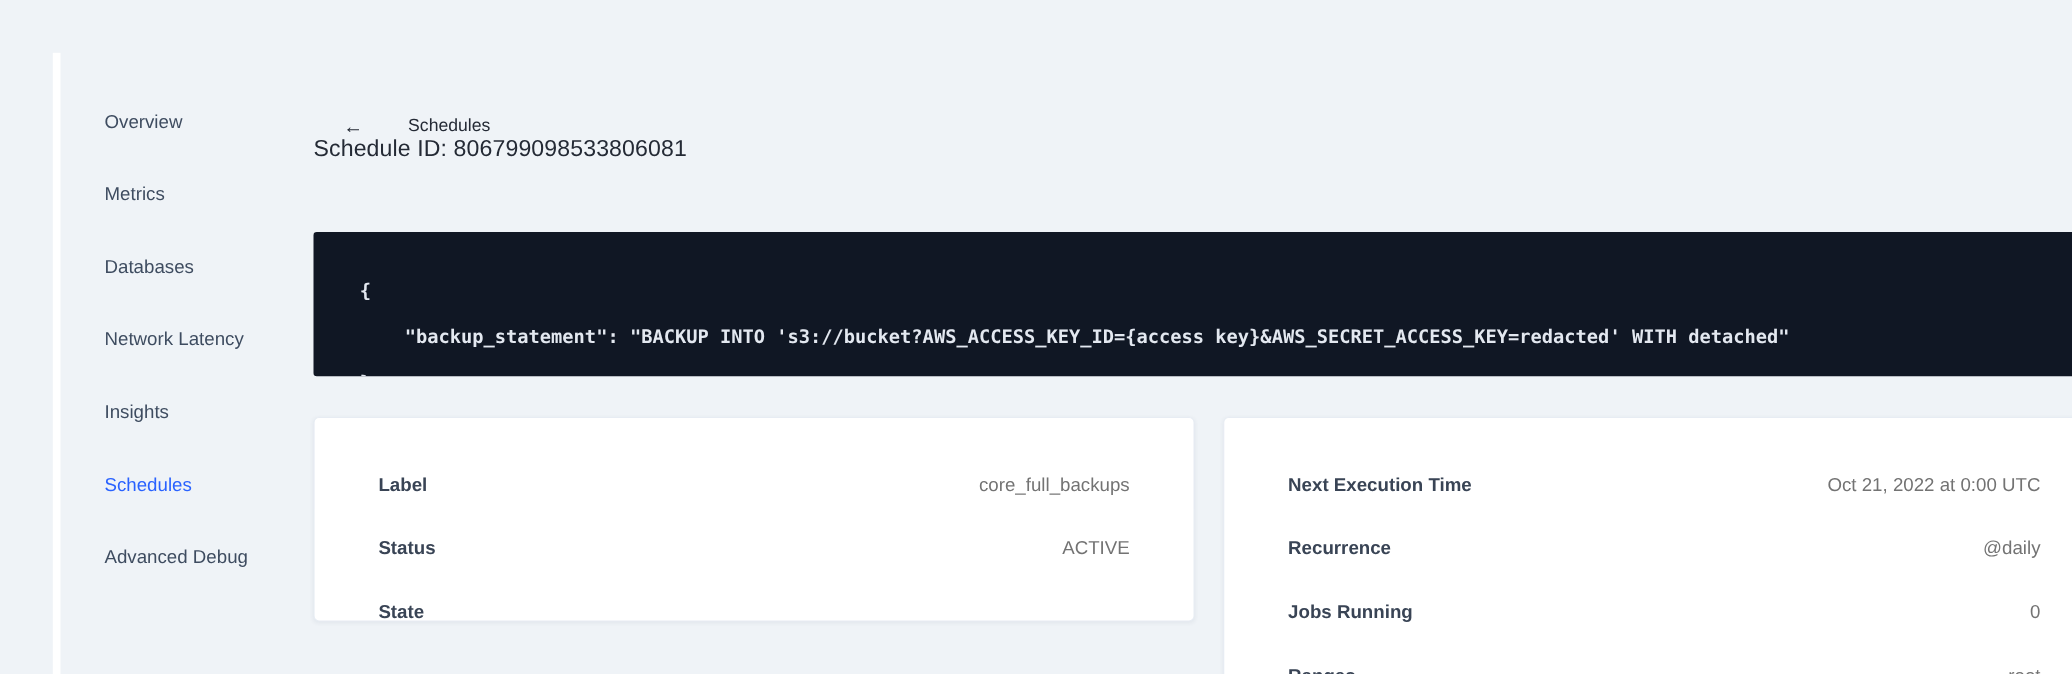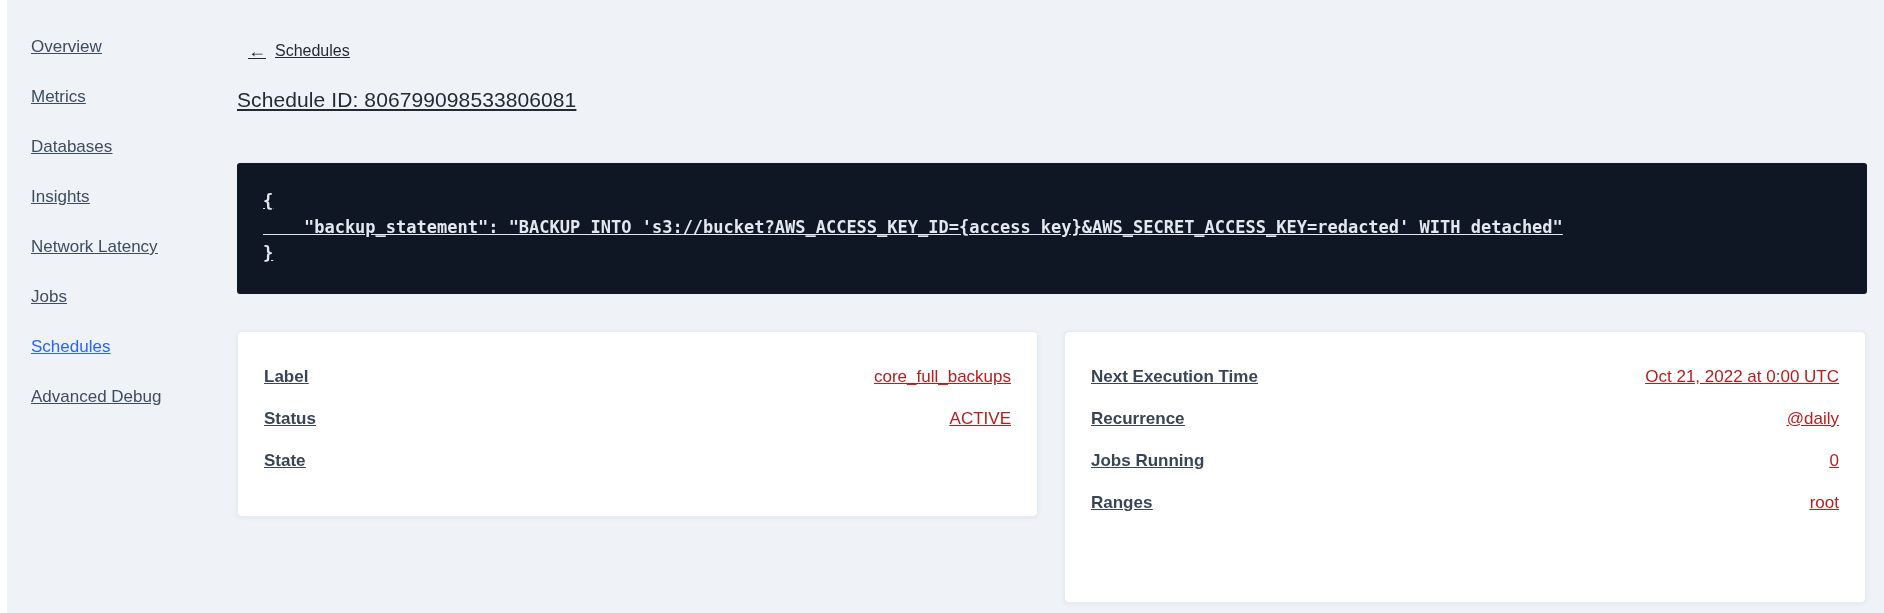--- a/index.html
+++ b/index.html
@@ -1,15 +1,15 @@
 <!DOCTYPE html>
 <html><head>
 <meta charset="utf-8">
 <style>
-  * { margin: 0; padding: 0; box-sizing: border-box; text-decoration: underline; }
+  * { margin: 16px; padding: 0; box-sizing: border-box; }
   html, body { width: 1884px; height: 613px; }
   body {
     position: relative;
     background: #eff3f7;
     font-family: "Liberation Sans", sans-serif;
     color: #3e4c60;
     overflow: hidden;
   }
   .left-edge {
     position: absolute; left: 0; top: 0; width: 7px; height: 613px;
@@ -29,21 +29,21 @@
   }
   .sidebar-item.active { color: #2962ff; }
   
   .back-link {
     position: absolute; left: 248px; top: 42px;
     display: flex; align-items: center; gap: 9px;
     font-size: 16px; color: #242a35; cursor: pointer;
   }
   .back-link .arrow { font-size: 18px; line-height: 18px; color: #242a35; }
   .page-title {
-    position: absolute; left: 237px; top: 88px;
+    position: absolute; left: 237px; top: 76px;
     font-size: 21px; font-weight: 500; color: #242a35;
     letter-spacing: 0.1px;
   }
   .code-block {
     position: absolute; left: 237px; top: 163px;
     width: 1630px; height: 131px;
     background: #101724;
     border-radius: 3px;
     padding: 25px 26px 28px 26px;
     overflow: hidden;
@@ -64,34 +64,33 @@
     box-shadow: 0 1px 4px rgba(44, 59, 82, 0.07);
     padding: 24px 26px;
   }
   .card.details { left: 237px; top: 331px; width: 801px; height: 186px; }
   .card.schedule { left: 1064px; top: 331px; width: 802px; height: 272px; }
   .kv-row {
     height: 42px;
     display: flex; align-items: center; justify-content: space-between;
   }
   .kv-label { font-size: 17px; font-weight: 600; color: #394455; }
-  .kv-value { font-size: 17px; font-weight: 400; color: #b91c1c; }
+  .kv-value { font-size: 17px; font-weight: 400; color: #737373; }
 </style>
 </head>
 <body>
 
 <div class="left-edge"></div>
 
 <nav class="sidebar">
   <div class="sidebar-item">Overview</div>
   <div class="sidebar-item">Metrics</div>
   <div class="sidebar-item">Databases</div>
+  <div class="sidebar-item">Network Latency</div>
   <div class="sidebar-item">Insights</div>
-  <div class="sidebar-item">Network Latency</div>
-  <div class="sidebar-item">Jobs</div>
   <div class="sidebar-item active">Schedules</div>
   <div class="sidebar-item">Advanced Debug</div>
 </nav>
 
 <a class="back-link">
   <span class="arrow">←</span>
   <span>Schedules</span>
 </a>
 
 <h1 class="page-title">Schedule ID: 806799098533806081</h1>

